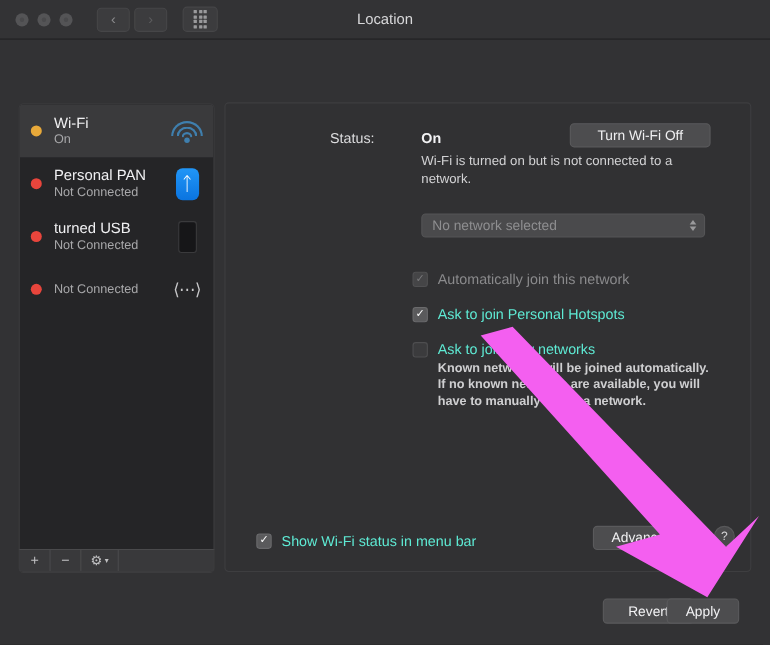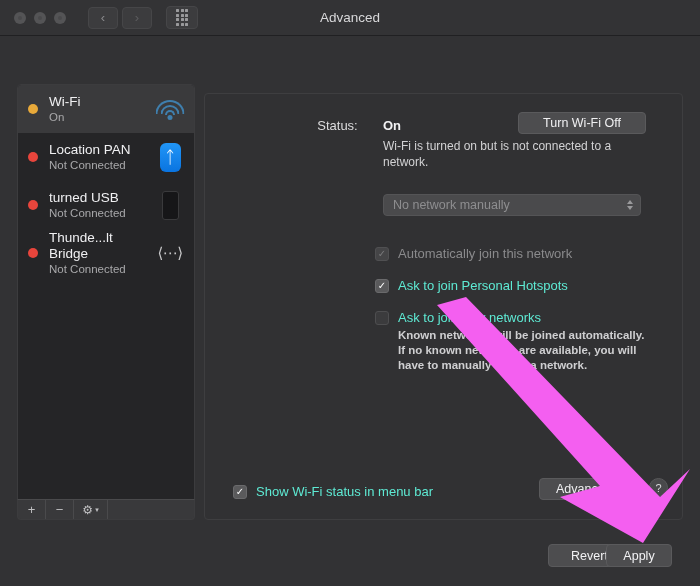--- a/index.html
+++ b/index.html
@@ -92,21 +92,21 @@
     display: block; width: 0; height: 0;
     border-left: 3.5px solid transparent; border-right: 3.5px solid transparent;
   }
   .stepper i.up { border-bottom: 4px solid #d0d0d2; }
   .stepper i.dn { border-top: 4px solid #d0d0d2; }
   .stepper.dim i.up { border-bottom-color: #9a9a9c; }
   .stepper.dim i.dn { border-top-color: #9a9a9c; }
 
   
   #sidebar {
-    position: absolute; left: 17px; top: 84px;
+    position: absolute; left: 17px; top: 94px;
     width: 178px; height: 427px;
     background: #252527;
     border: 1px solid #3c3c3e; border-radius: 4px;
     overflow: hidden;
   }
   .net-row {
     position: relative; height: 48px;
     display: flex; align-items: center; padding-left: 10px;
   }
   .net-row.selected { background: #3a3a3c; }
@@ -165,21 +165,21 @@
   .sb-btn .chev { font-size: 7px; color: #c0c0c2; }
 
   
   #main-panel {
     position: absolute; left: 204px; top: 93px;
     width: 479px; height: 427px;
     background: #313133;
     border: 1px solid #3e3e40; border-radius: 4px;
   }
   .row-label {
-    position: absolute; color: #dcdcde; font-size: 13px; text-align: center;
+    position: absolute; color: #dcdcde; font-size: 13px; text-align: left;
   }
   #status-label { left: 95px; top: 24px; width: 75px; }
   #status-value {
     position: absolute; left: 178px; top: 24px;
     color: #f2f2f4; font-size: 13px; font-weight: bold;
   }
   #turn-wifi-btn {
     position: absolute; left: 313px; top: 18px;
     width: 128px; height: 22px; border-radius: 4px;
     background: #4d4d4f; border: 1px solid #5a5a5c;
@@ -275,21 +275,21 @@
           <i></i>
           <i></i>
         <i></i>
           <i></i>
           <i></i>
           <i></i>
           <i></i>
           <i></i>
       </div>
     </div>
-    <div id="win-title">Advanced</div>
+    <div id="win-title">Location</div>
   </div>
 
 
   <div id="sidebar">
 
     <div class="net-row selected">
       <div class="dot" style="background:#e8a93a"></div>
       <div class="net-text">
         <div class="net-name">Wi-Fi</div>
         <div class="net-status">On</div>
@@ -300,21 +300,21 @@
             <b class="a2"></b>
             <b class="a3"></b>
             <b class="d"></b>
           </div>
       </div>
     </div>
 
     <div class="net-row">
       <div class="dot" style="background:#e8453c"></div>
       <div class="net-text">
-        <div class="net-name">Location PAN</div>
+        <div class="net-name">Personal PAN</div>
         <div class="net-status">Not Connected</div>
       </div>
       <div class="net-icon">
         <div class="bt-ico">ᛏ</div>
       </div>
     </div>
 
     <div class="net-row">
       <div class="dot" style="background:#e8453c"></div>
       <div class="net-text">
@@ -322,21 +322,20 @@
         <div class="net-status">Not Connected</div>
       </div>
       <div class="net-icon">
         <div class="phone-ico"></div>
       </div>
     </div>
 
     <div class="net-row">
       <div class="dot" style="background:#e8453c"></div>
       <div class="net-text">
-        <div class="net-name">Thunde...lt Bridge</div>
         <div class="net-status">Not Connected</div>
       </div>
       <div class="net-icon">
         <span class="tb-ico">⟨⋯⟩</span>
       </div>
     </div>
 
   </div>
 
   <div id="sidebar-toolbar">
@@ -349,21 +348,21 @@
   </div>
 
   <div id="main-panel">
 
     <div class="row-label" id="status-label">Status:</div>
     <div id="status-value">On</div>
     <div id="turn-wifi-btn">Turn Wi-Fi Off</div>
     <div id="status-desc">Wi-Fi is turned on but is not connected to a network.</div>
 
     <div id="netname-select">
-      <span>No network manually</span>
+      <span>No network selected</span>
       <span class="stepper dim">
         <i class="up"></i>
           <i class="dn"></i>
       </span>
     </div>
 
     <div class="cbrow" style="top:152px">
       <div class="cbox disabled">✓</div>
       <div class="cblabel dim">Automatically join this network</div>
     </div>

